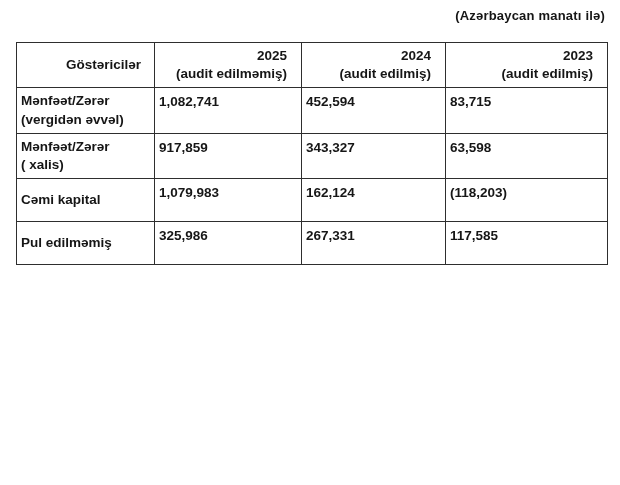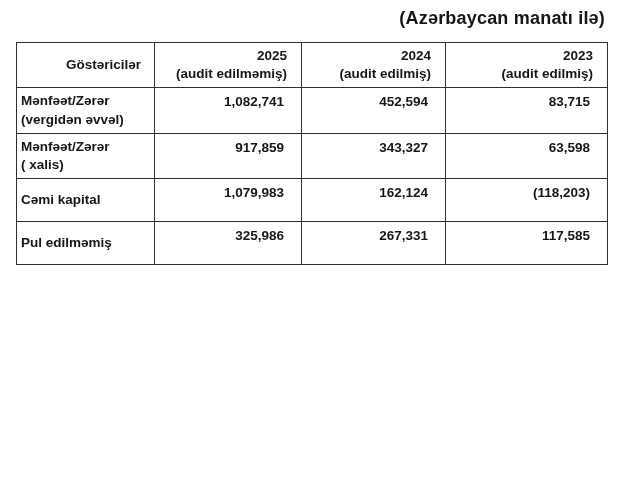--- a/index.html
+++ b/index.html
@@ -14,21 +14,21 @@
     background: #ffffff;
     font-family: "Liberation Sans", sans-serif;
     font-weight: 700;
     color: #161616;
     overflow: hidden;
   }
   .currency-note {
     position: absolute;
     top: 8px;
     right: 15px;
-    font-size: 18px;
+    font-size: 13px;
     letter-spacing: 0.2px;
   }
   table.fin-table {
     position: absolute;
     top: 42px;
     left: 16px;
     width: 591px;
     border-collapse: collapse;
     table-layout: fixed;
   }
@@ -54,21 +54,21 @@
     padding-right: 13px;
   }
   .fin-table td.lbl {
     text-align: left;
     vertical-align: middle;
     padding: 4px 11px 4px 4px;
     white-space: pre-line;
     line-height: 1.35;
   }
   .fin-table td.val {
-    text-align: right;
+    text-align: left;
     vertical-align: top;
     padding: 6px 17px 0 4px;
   }
 </style>
 </head>
 <body>
 
 <div class="page">
 
   <div class="currency-note">(Azərbaycan manatı ilə)</div>

